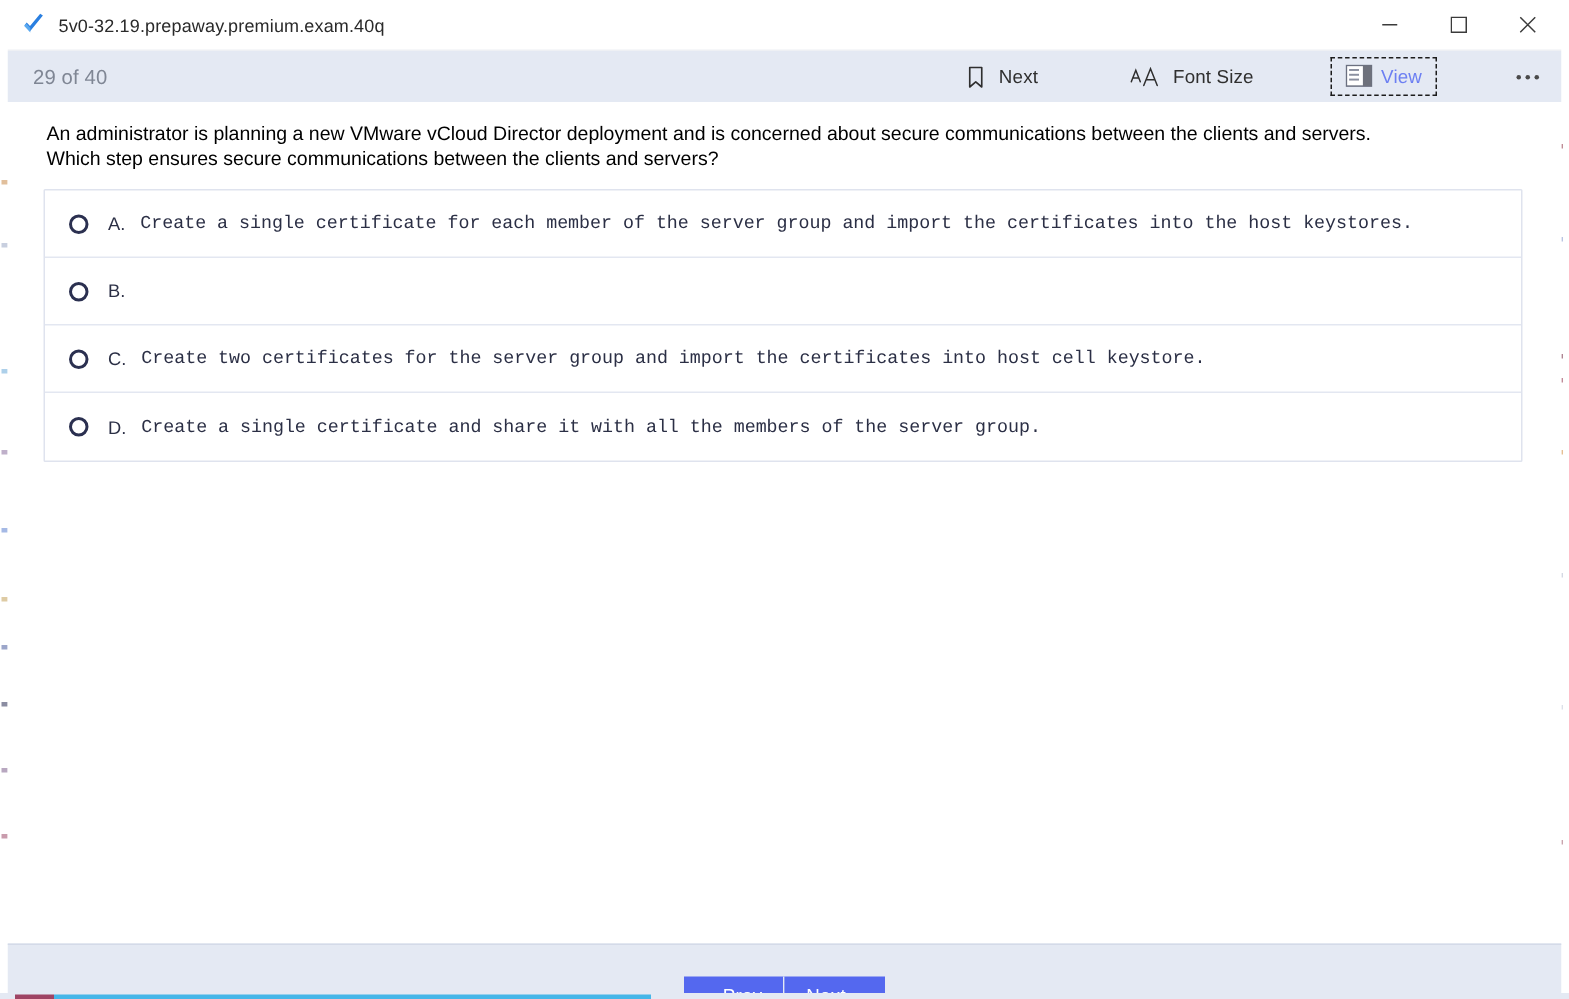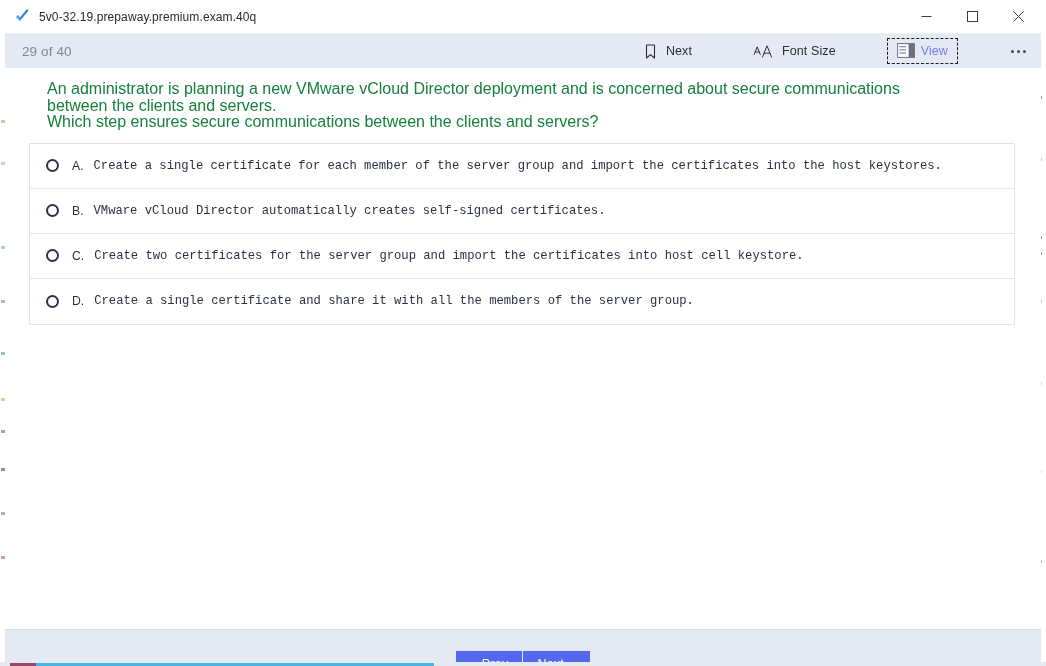--- a/index.html
+++ b/index.html
@@ -157,25 +157,25 @@
 
   
   .content {
     position: relative;
     background: #ffffff;
     height: 561px;
     box-sizing: border-box;
     padding: 13px 24px 0 24px;
   }
   .question {
-    font-size: 16px;
+    font-size: 13px;
     line-height: 16.5px;
-    color: #15803d;
+    color: #000000;
     max-width: 905px;
-    margin: 0 0 12px 18px;
+    margin: 0 0 12px 2px;
   }
   .question .line { display: block; }
 
   .options {
     border: 1px solid #dfe3ee;
     border-radius: 1px;
     background: #fff;
     width: 986px;
     box-sizing: border-box;
   }
@@ -371,21 +371,20 @@
 
     <div class="options">
       <div class="option">
         <span class="radio"></span>
         <span class="opt-letter">A.</span>
         <span class="opt-text">Create a single certificate for each member of the server group and import the certificates into the host keystores.</span>
       </div>
       <div class="option">
         <span class="radio"></span>
         <span class="opt-letter">B.</span>
-        <span class="opt-text">VMware vCloud Director automatically creates self-signed certificates.</span>
       </div>
       <div class="option">
         <span class="radio"></span>
         <span class="opt-letter">C.</span>
         <span class="opt-text">Create two certificates for the server group and import the certificates into host cell keystore.</span>
       </div>
       <div class="option">
         <span class="radio"></span>
         <span class="opt-letter">D.</span>
         <span class="opt-text">Create a single certificate and share it with all the members of the server group.</span>

